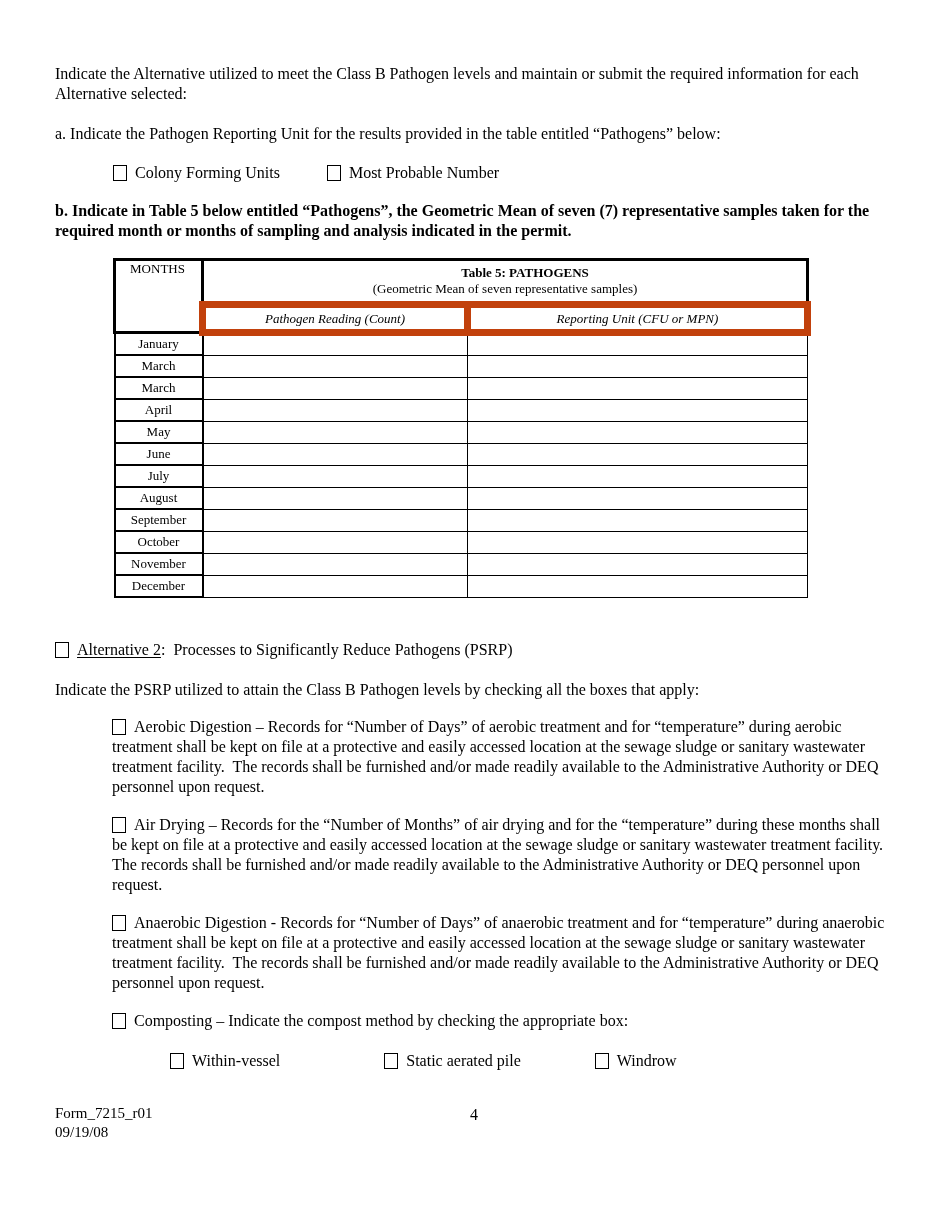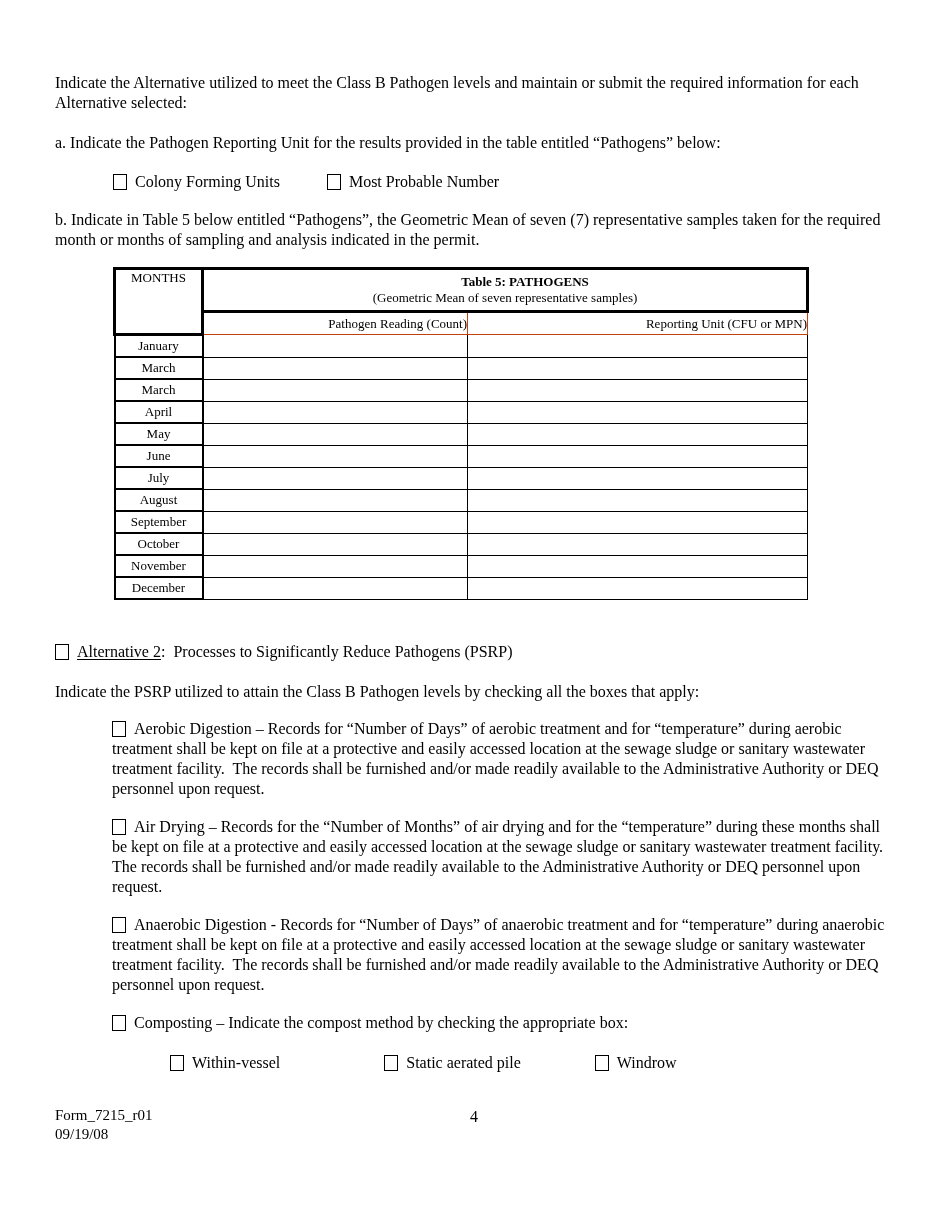--- a/index.html
+++ b/index.html
@@ -23,27 +23,27 @@
     background: #fff;
     vertical-align: -3px;
     margin-right: 8px;
     box-sizing: border-box;
   }
 
   .heading { margin: 0; }
   .heading .num { margin-right: 9px; }
   .heading .ttl { font-weight: bold; }
 
-  .intro { margin-top: 17px; }
+  .intro { margin-top: 8px; }
   .alt-row { margin-top: 21px; }
   .alt-row .u { text-decoration: underline; text-underline-offset: 2px; }
   .item-a { margin-top: 20px; }
   .unit-row { margin-top: 20px; padding-left: 58px; }
   .unit-row .opt2 { margin-left: 47px; }
-  .item-b { margin-top: 19px; }
+  .item-b { margin-top: 19px; font-weight: bold; }
 
   table.t5 {
     border-collapse: collapse;
     table-layout: fixed;
     width: 693px;
     margin: 17px 0 0 58px;
     font-size: 13px;
   }
   table.t5 th, table.t5 td { padding: 0; font-weight: normal; }
   .th-months {
@@ -53,23 +53,24 @@
     padding-top: 3px;
   }
   .th-title {
     border: 3px solid #000;
     text-align: center;
     height: 40px;
     vertical-align: middle;
   }
   .th-title .l1 { font-weight: bold; padding-left: 40px; }
   .subrow td {
-    border: 1px solid #c2410c;
-    text-align: right;
+    border: 7px solid #c2410c;
+    text-align: center;
     height: 21px;
+    font-style: italic;
   }
   .mrow th {
     border: 2.5px solid #000;
     text-align: center;
     height: 20px;
   }
   .mrow td { border: 1px solid #000; }
 
   .alt2-row { margin-top: 42px; }
   .psrp-intro { margin-top: 20px; }

